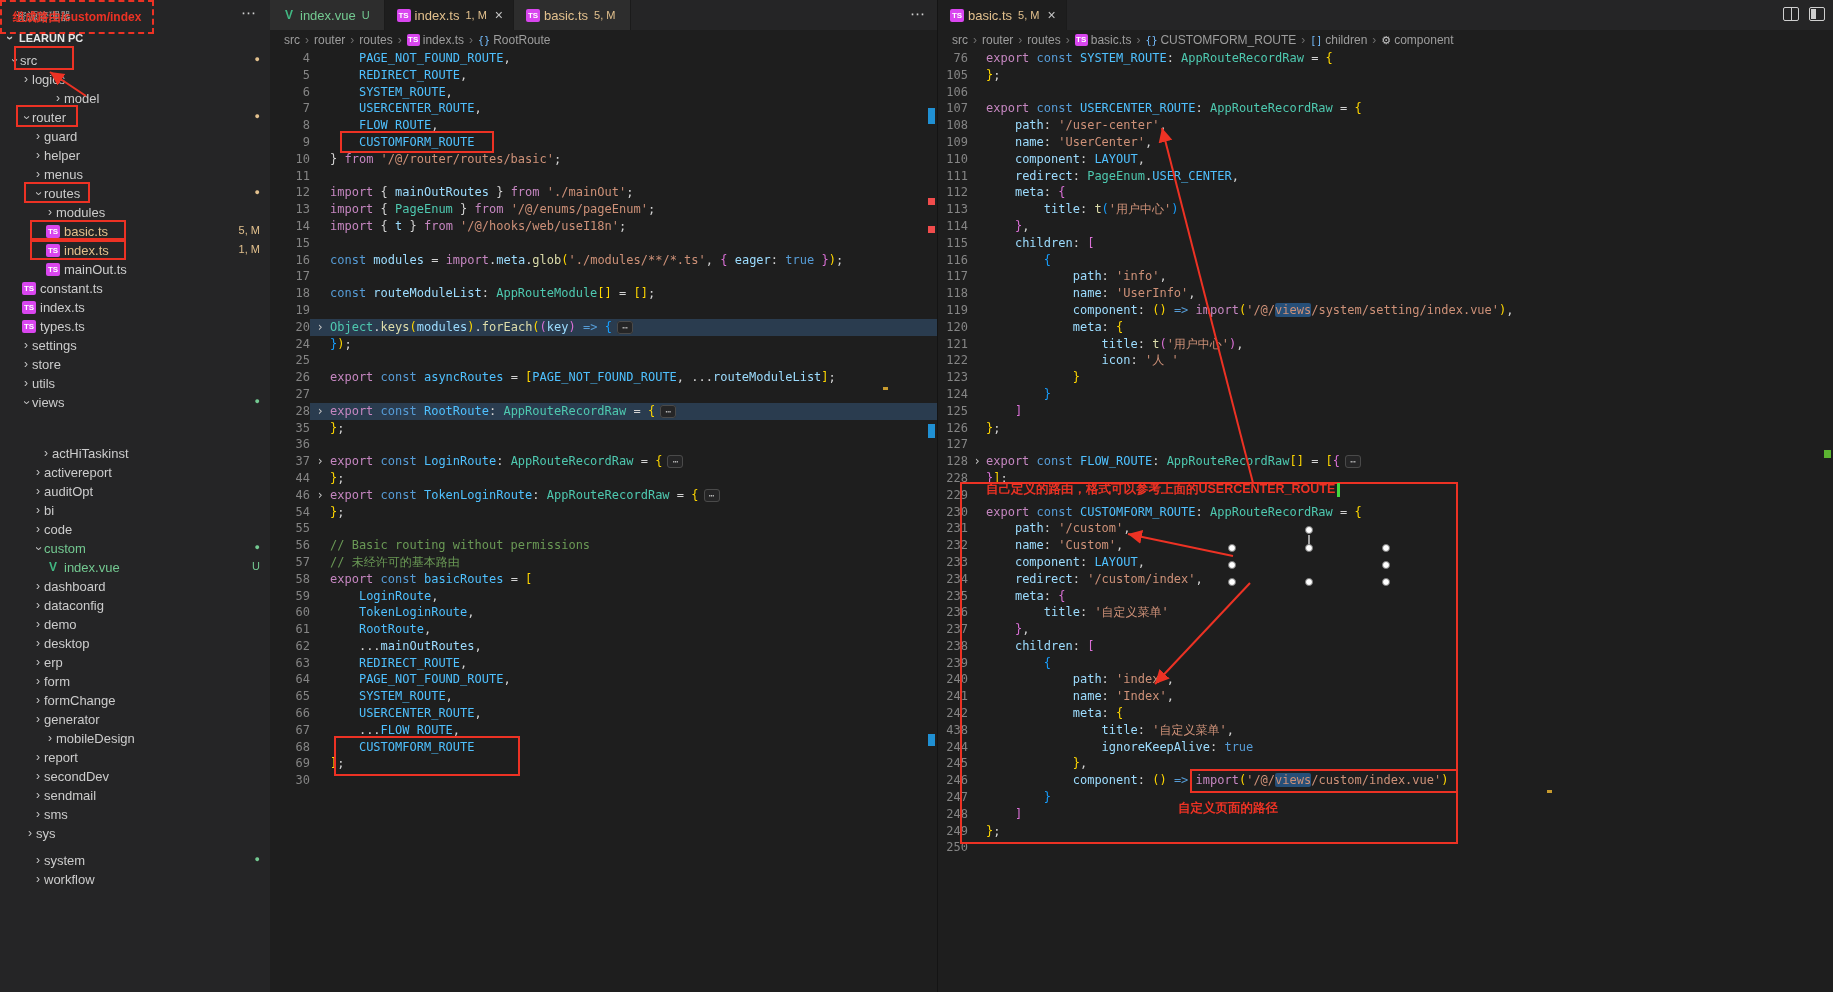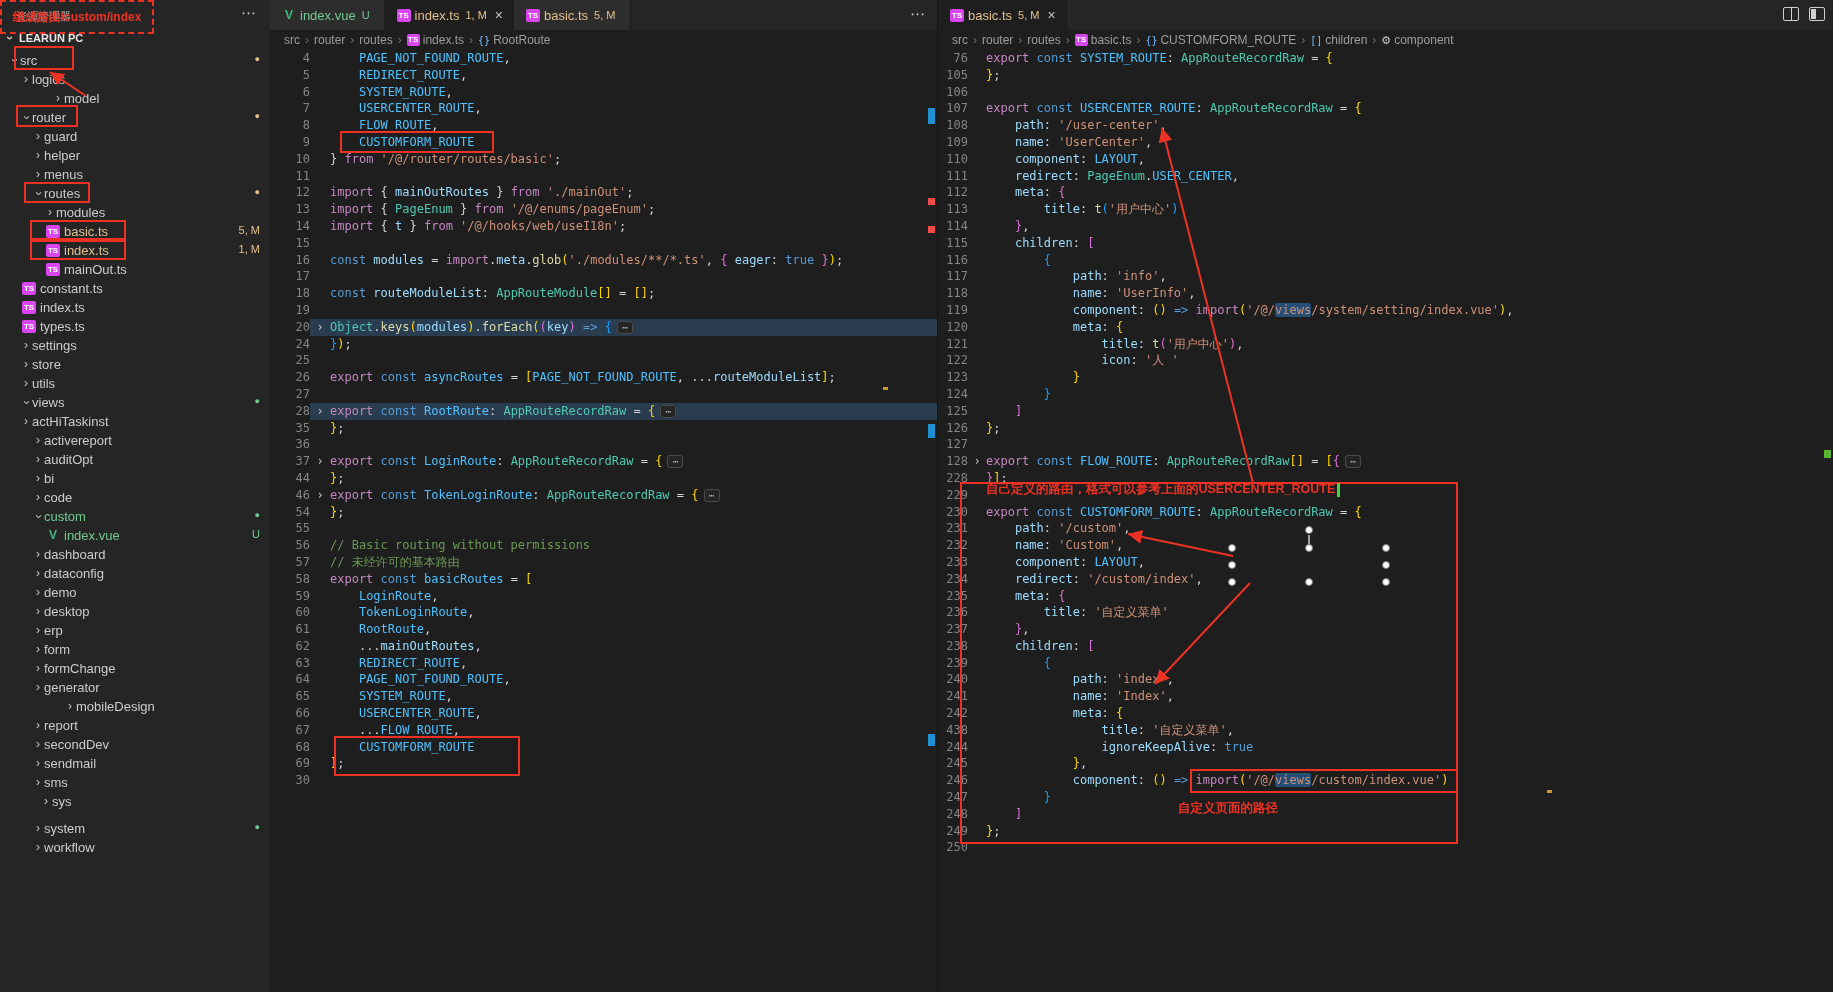--- a/index.html
+++ b/index.html
@@ -125,41 +125,41 @@
         <div class="trow" style="padding-left: 44px;"><span class="tschip">TS</span><span class="tlabel mod">basic.ts</span><span class="tbadge mod">5, M</span></div>
         <div class="trow" style="padding-left: 44px;"><span class="tschip">TS</span><span class="tlabel mod">index.ts</span><span class="tbadge mod">1, M</span></div>
         <div class="trow" style="padding-left: 44px;"><span class="tschip">TS</span><span class="tlabel">mainOut.ts</span></div>
         <div class="trow" style="padding-left: 20px;"><span class="tschip">TS</span><span class="tlabel">constant.ts</span></div>
         <div class="trow" style="padding-left: 20px;"><span class="tschip">TS</span><span class="tlabel">index.ts</span></div>
         <div class="trow" style="padding-left: 20px;"><span class="tschip">TS</span><span class="tlabel">types.ts</span></div>
         <div class="trow" style="padding-left: 20px;"><span class="tchev">›</span><span class="tlabel">settings</span></div>
         <div class="trow" style="padding-left: 20px;"><span class="tchev">›</span><span class="tlabel">store</span></div>
         <div class="trow" style="padding-left: 20px;"><span class="tchev">›</span><span class="tlabel">utils</span></div>
         <div class="trow" style="padding-left: 20px;"><span class="tchev open">›</span><span class="tlabel">views</span><span class="tdot add">●</span></div>
-        <div class="trow" style="padding-left: 20px;"><span class="tchev">›</span><span class="tlabel">actHiTaskinst</span></div>
+        <div class="trow" style="padding-left: 40px; margin-top: 32px;"><span class="tchev">›</span><span class="tlabel">actHiTaskinst</span></div>
         <div class="trow" style="padding-left: 32px;"><span class="tchev">›</span><span class="tlabel">activereport</span></div>
         <div class="trow" style="padding-left: 32px;"><span class="tchev">›</span><span class="tlabel">auditOpt</span></div>
         <div class="trow" style="padding-left: 32px;"><span class="tchev">›</span><span class="tlabel">bi</span></div>
         <div class="trow" style="padding-left: 32px;"><span class="tchev">›</span><span class="tlabel">code</span></div>
         <div class="trow" style="padding-left: 32px;"><span class="tchev open">›</span><span class="tlabel add">custom</span><span class="tdot add">●</span></div>
         <div class="trow" style="padding-left: 44px;"><span class="vuechip">V</span><span class="tlabel add">index.vue</span><span class="tbadge add">U</span></div>
         <div class="trow" style="padding-left: 32px;"><span class="tchev">›</span><span class="tlabel">dashboard</span></div>
         <div class="trow" style="padding-left: 32px;"><span class="tchev">›</span><span class="tlabel">dataconfig</span></div>
         <div class="trow" style="padding-left: 32px;"><span class="tchev">›</span><span class="tlabel">demo</span></div>
         <div class="trow" style="padding-left: 32px;"><span class="tchev">›</span><span class="tlabel">desktop</span></div>
         <div class="trow" style="padding-left: 32px;"><span class="tchev">›</span><span class="tlabel">erp</span></div>
         <div class="trow" style="padding-left: 32px;"><span class="tchev">›</span><span class="tlabel">form</span></div>
         <div class="trow" style="padding-left: 32px;"><span class="tchev">›</span><span class="tlabel">formChange</span></div>
         <div class="trow" style="padding-left: 32px;"><span class="tchev">›</span><span class="tlabel">generator</span></div>
-        <div class="trow" style="padding-left: 44px; margin-left: 20px;"><span class="tchev">›</span><span class="tlabel">mobileDesign</span></div>
+        <div class="trow" style="padding-left: 44px;"><span class="tchev">›</span><span class="tlabel">mobileDesign</span></div>
         <div class="trow" style="padding-left: 32px;"><span class="tchev">›</span><span class="tlabel">report</span></div>
         <div class="trow" style="padding-left: 32px;"><span class="tchev">›</span><span class="tlabel">secondDev</span></div>
         <div class="trow" style="padding-left: 32px;"><span class="tchev">›</span><span class="tlabel">sendmail</span></div>
         <div class="trow" style="padding-left: 32px;"><span class="tchev">›</span><span class="tlabel">sms</span></div>
-        <div class="trow" style="padding-left: 40px;"><span class="tchev">›</span><span class="tlabel">sys</span></div>
+        <div class="trow" style="padding-left: 24px;"><span class="tchev">›</span><span class="tlabel">sys</span></div>
         <div class="trow" style="padding-left: 32px; margin-top: 8px;"><span class="tchev">›</span><span class="tlabel">system</span><span class="tdot add">●</span></div>
         <div class="trow" style="padding-left: 32px;"><span class="tchev">›</span><span class="tlabel">workflow</span></div>
       </div>
   </div>
 
   <div id="group1" class="group g1">
     <div class="tabbar" id="g1-tabs">
         <div class="tab">
           <span class="vuechip">V</span>
           <span class="tlab add">index.vue</span>

